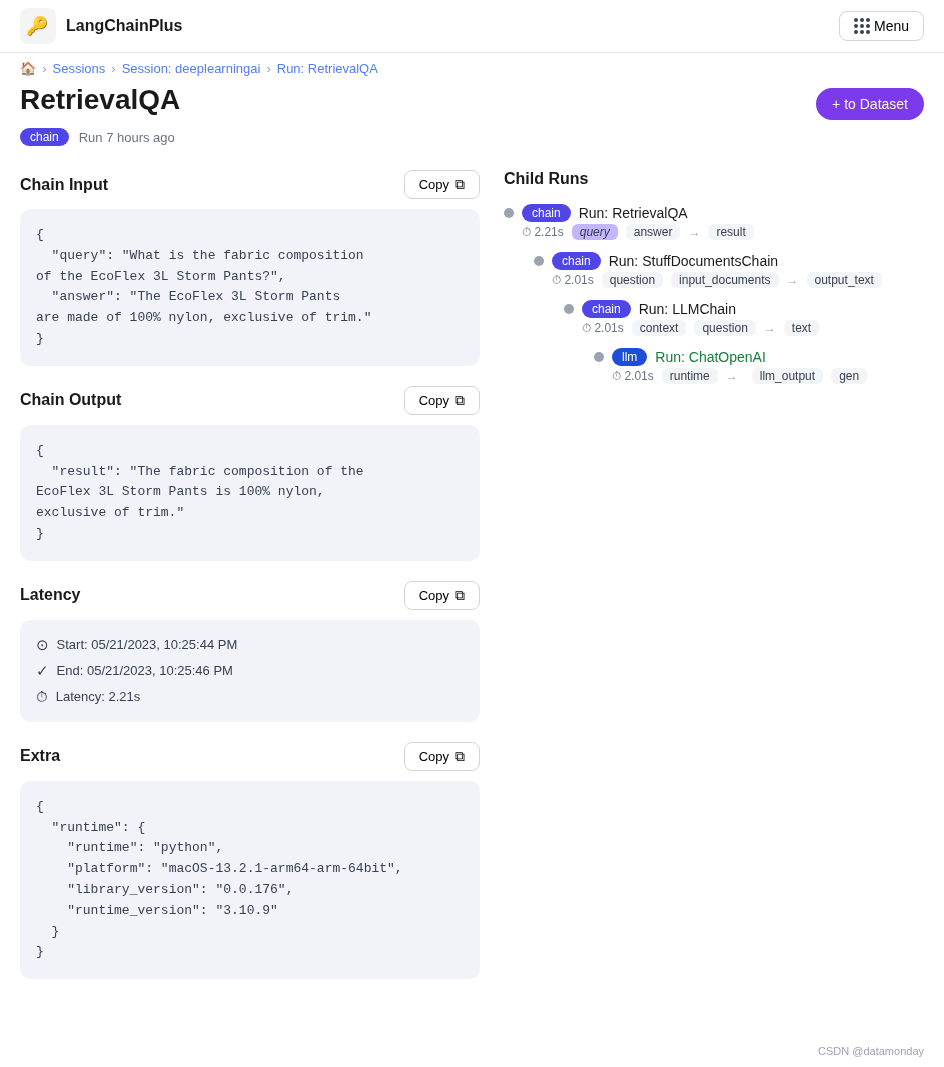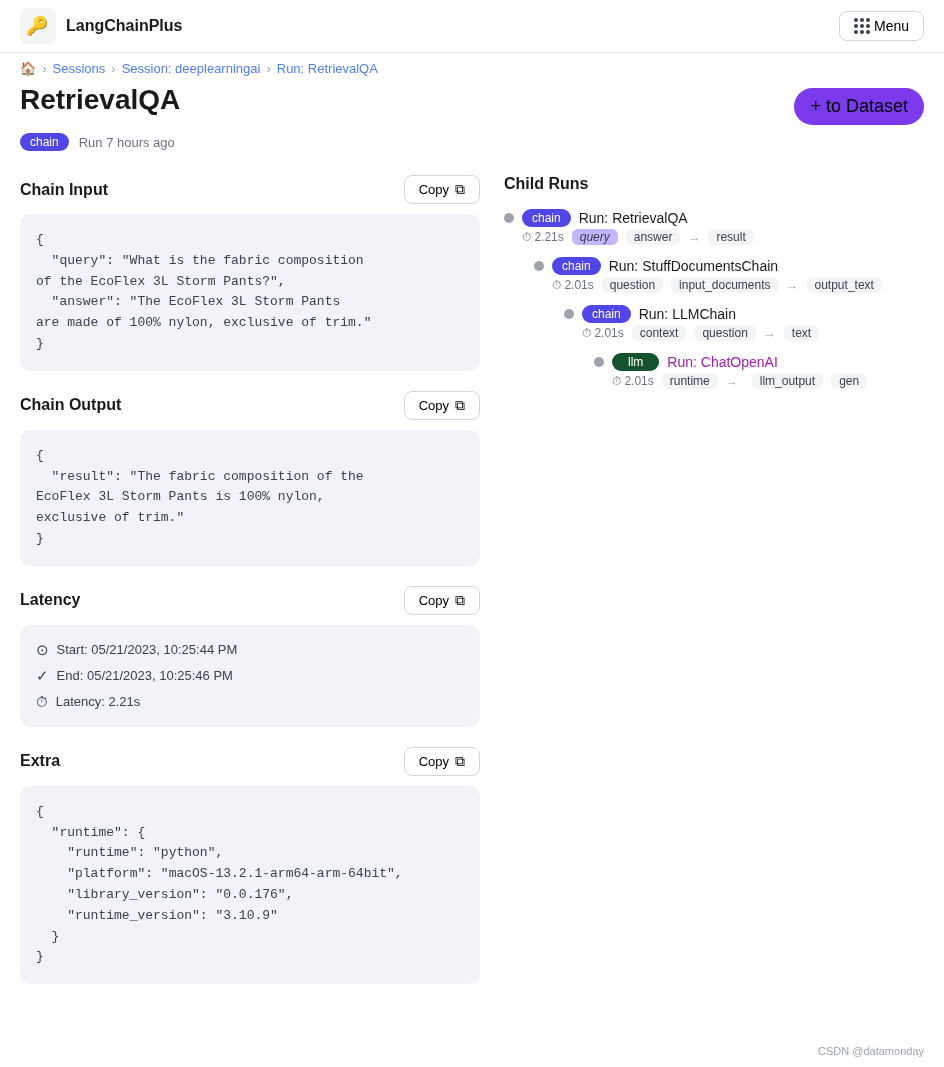--- a/index.html
+++ b/index.html
@@ -100,26 +100,26 @@
       justify-content: space-between;
       margin-bottom: 8px;
     }
     .page-title {
       font-size: 28px;
       font-weight: 700;
       color: #1a1a1a;
     }
     .to-dataset-btn {
       background: #7c3aed;
-      color: #000000;
+      color: #fef9c3;
       border: none;
       border-radius: 20px;
       padding: 8px 16px;
       cursor: pointer;
-      font-size: 18px;
+      font-size: 14px;
       display: flex;
       align-items: center;
       gap: 5px;
       margin-top: 4px;
     }
 
     .meta-row {
       display: flex;
       align-items: center;
       gap: 10px;
@@ -396,22 +396,22 @@
               <span style="display: flex; align-items: center; gap: 3px;"><span style="font-size:12px;">⏱</span>2.01s</span>
               <span style="background: rgb(243, 244, 246); border-radius: 6px; padding: 1px 8px; font-size: 12px; color: rgb(55, 65, 81);">context</span>
               <span style="background: rgb(243, 244, 246); border-radius: 6px; padding: 1px 8px; font-size: 12px; color: rgb(55, 65, 81);">question</span>
               <span style="color: rgb(156, 163, 175);">→</span>
               <span style="background: rgb(243, 244, 246); border-radius: 6px; padding: 1px 8px; font-size: 12px; color: rgb(55, 65, 81);">text</span>
             </div>
           </div>
           <div style="margin-left: 90px; margin-bottom: 4px; position: relative;">
             <div style="display: flex; align-items: center; gap: 8px;">
               <div style="width: 10px; height: 10px; border-radius: 50%; background: rgb(156, 163, 175); flex-shrink: 0;"></div>
-              <span style="background: #14532d; color: rgb(255, 255, 255); border-radius: 12px; padding: 2px 16px; font-size: 12px; font-weight: 500;">llm</span>
-              <span style="font-size: 14px; font-weight: 500; color: #a21caf;">Run: ChatOpenAI</span>
+              <span style="background: #1d4ed8; color: rgb(255, 255, 255); border-radius: 12px; padding: 2px 10px; font-size: 12px; font-weight: 500;">llm</span>
+              <span style="font-size: 14px; font-weight: 500; color: #15803d;">Run: ChatOpenAI</span>
             </div>
             <div style="display: flex; align-items: center; gap: 8px; padding: 2px 0px 8px 18px; font-size: 12px; color: rgb(107, 114, 128);">
               <span style="display: flex; align-items: center; gap: 3px;"><span style="font-size:12px;">⏱</span>2.01s</span>
               <span style="background: rgb(243, 244, 246); border-radius: 6px; padding: 1px 8px; font-size: 12px; color: rgb(55, 65, 81);">runtime</span>
               <span style="color: rgb(156, 163, 175);">→</span>
               <span style="background: rgb(243, 244, 246); border-radius: 6px; padding: 1px 8px; font-size: 12px; color: rgb(55, 65, 81); margin-left: 6px;">llm_output</span>
               <span style="background: rgb(243, 244, 246); border-radius: 6px; padding: 1px 8px; font-size: 12px; color: rgb(55, 65, 81);">gen</span>
             </div>
           </div>
         </div>

